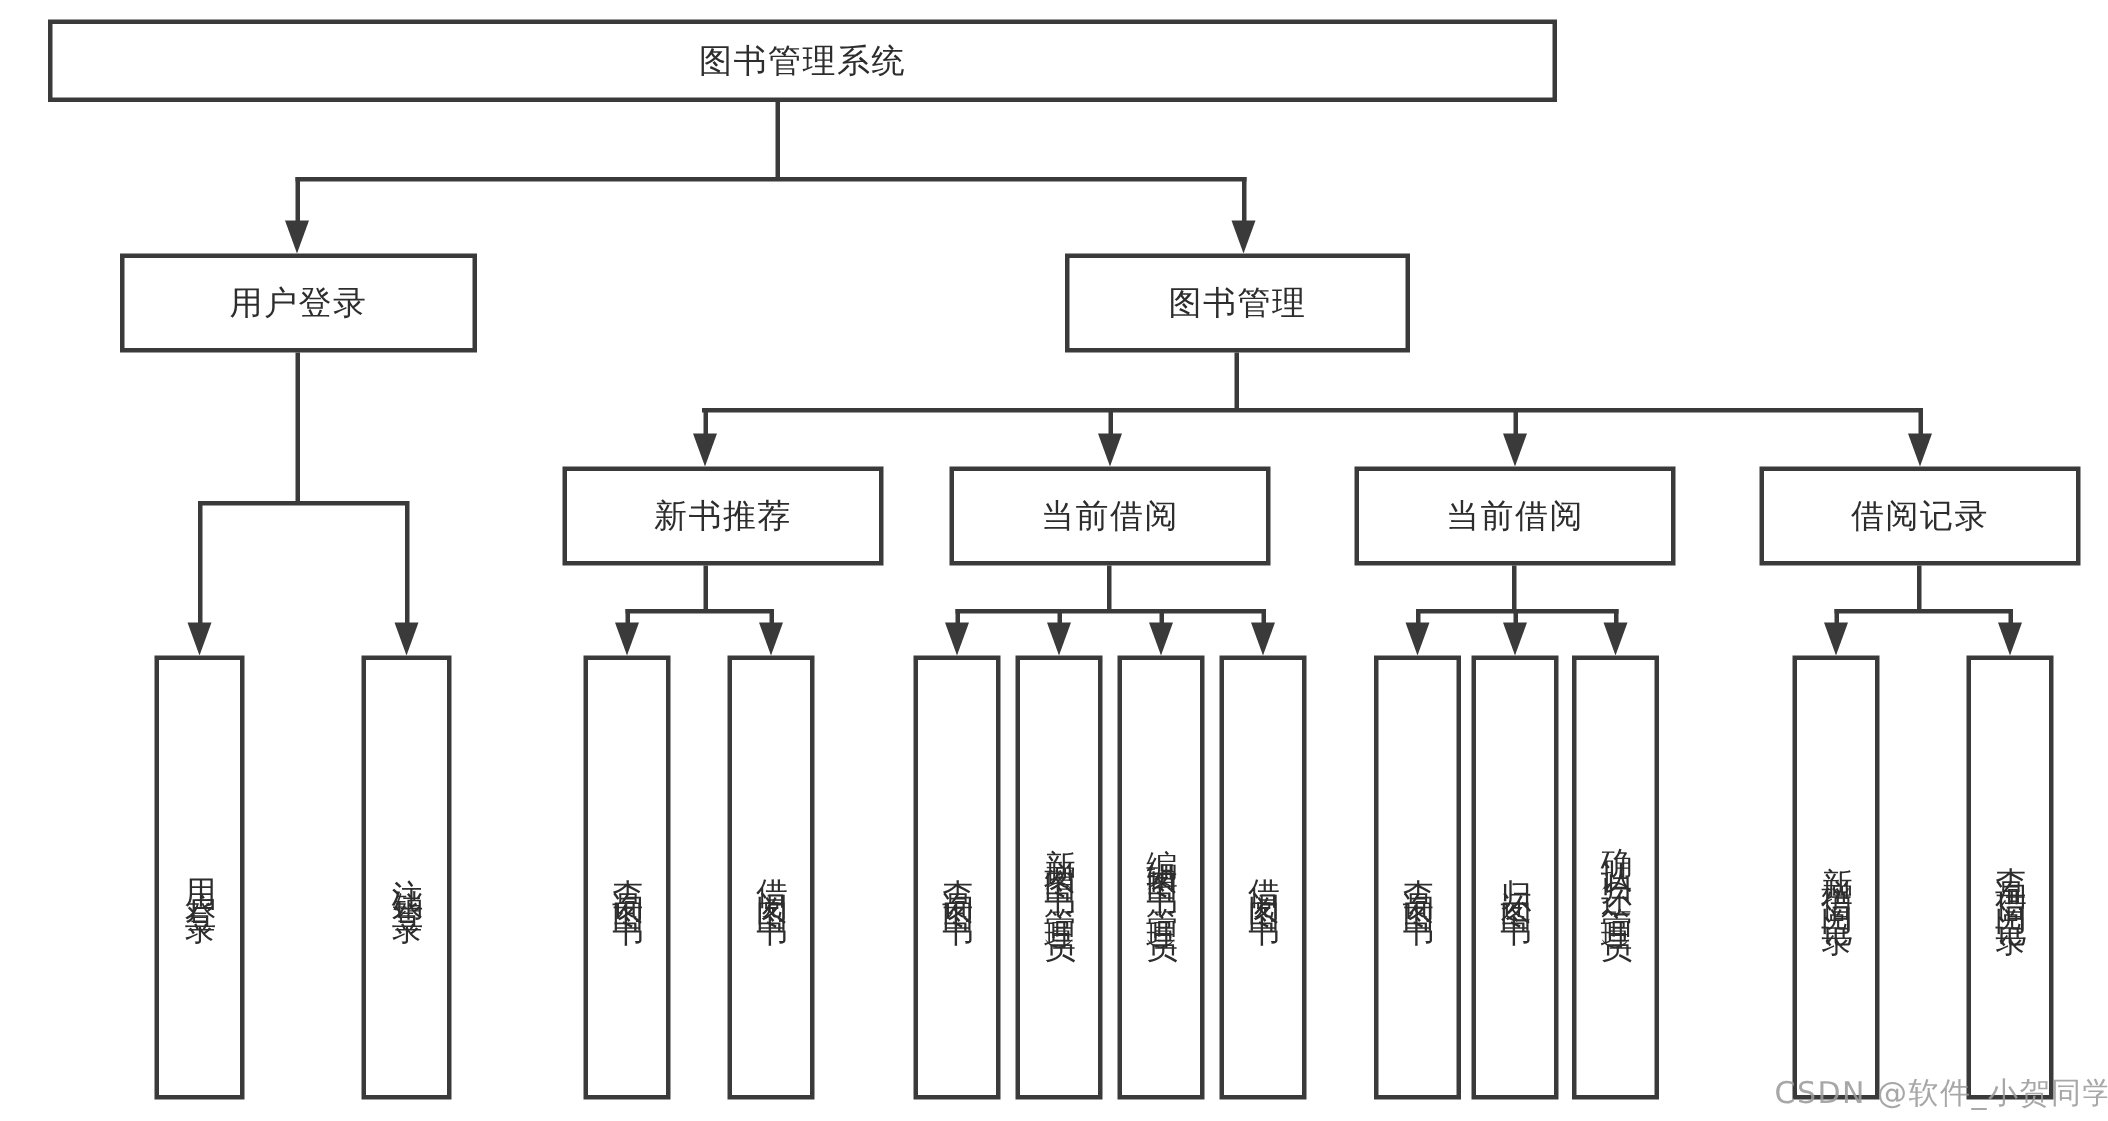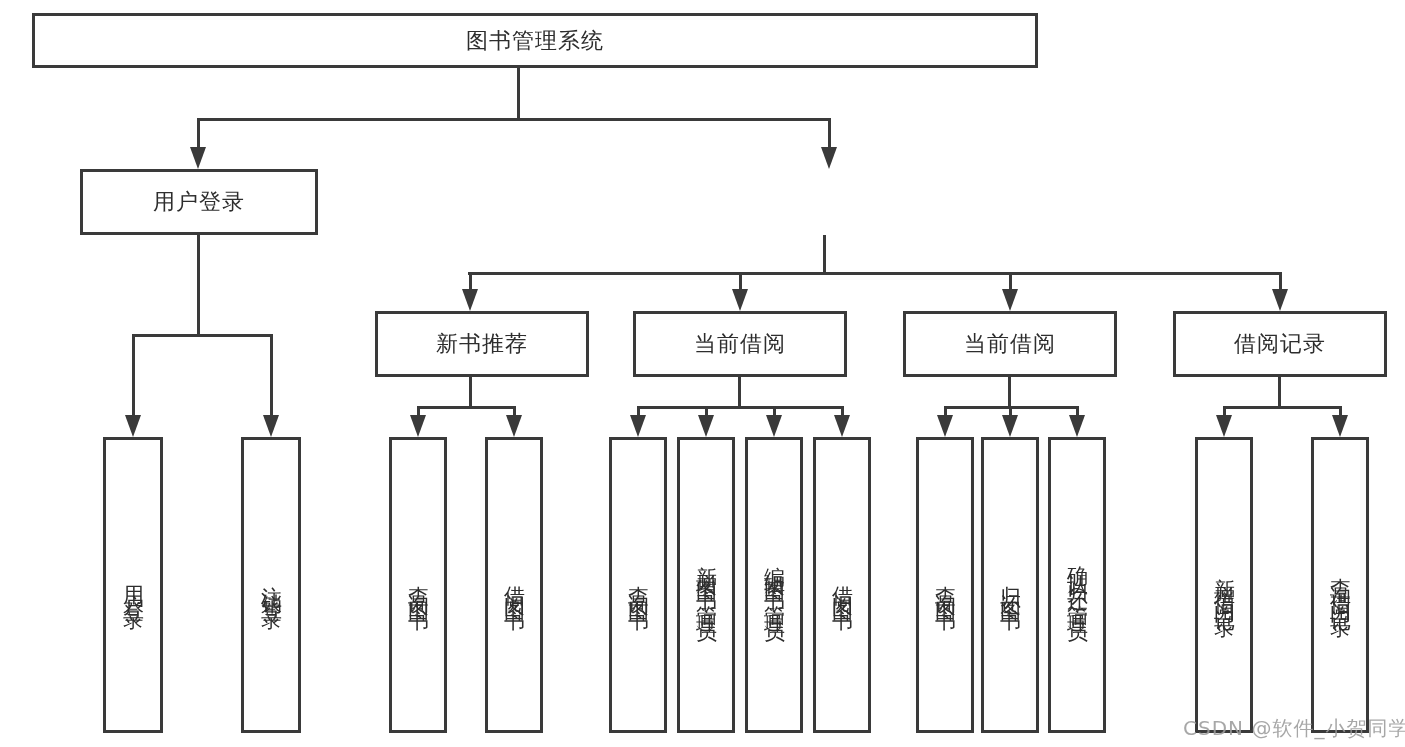--- a/index.html
+++ b/index.html
@@ -43,20 +43,23 @@
 
   <div class="vline" style="left:517px; top:68px; height:50px;"></div>
   <div class="hline" style="left:197px; top:118px; width:634px;"></div>
   <div class="vline" style="left:197px; top:118px; height:32px;"></div>
   <div class="arrow" style="left:190px; top:147px;"></div>
   <div class="vline" style="left:828px; top:118px; height:32px;"></div>
   <div class="arrow" style="left:821px; top:147px;"></div>
 
   <div class="box hbox" style="left:80px; top:169px; width:238px; height:66px;">
     <span>用户登录</span>
+  </div>
+  <div class="box hbox" style="left:710px; top:169px; width:230px; height:66px;">
+    <span>图书管理</span>
   </div>
 
   <div class="vline" style="left:197px; top:235px; height:99px;"></div>
   <div class="hline" style="left:132px; top:334px; width:140px;"></div>
   <div class="vline" style="left:132px; top:334px; height:83px;"></div>
   <div class="arrow" style="left:125px; top:415px;"></div>
   <div class="vline" style="left:270px; top:334px; height:83px;"></div>
   <div class="arrow" style="left:263px; top:415px;"></div>
 
   <div class="vline" style="left:823px; top:235px; height:37px;"></div>

